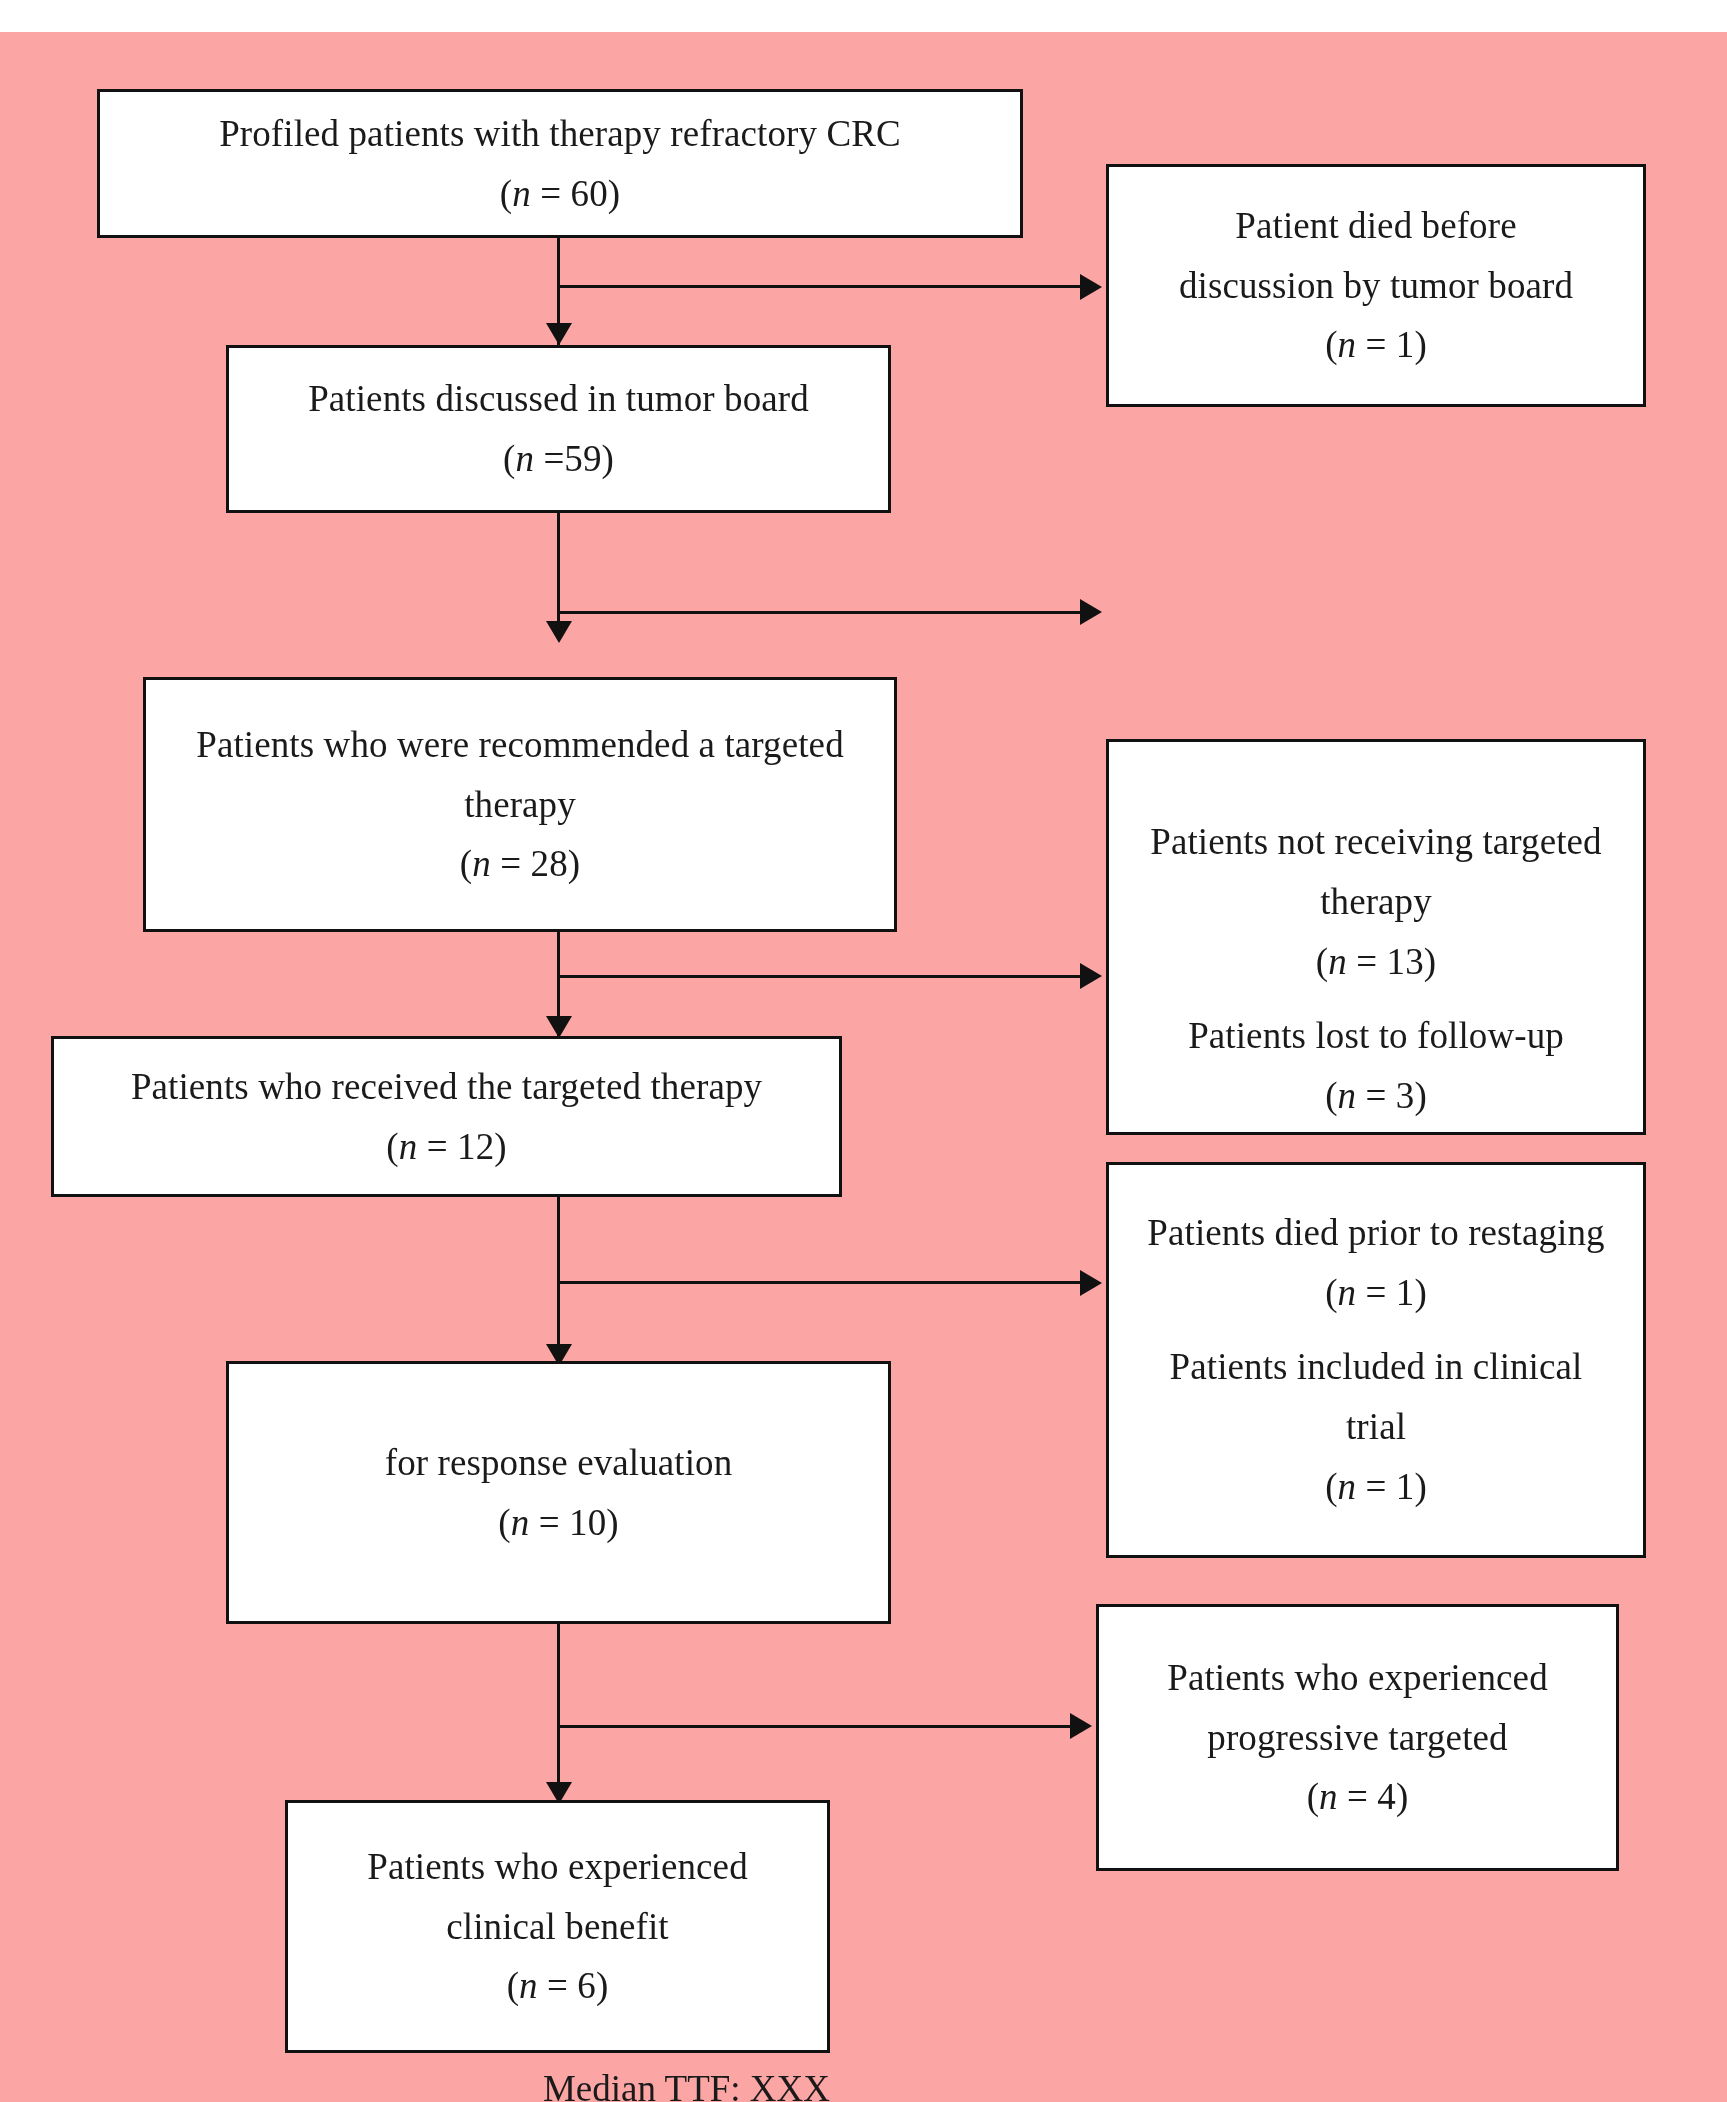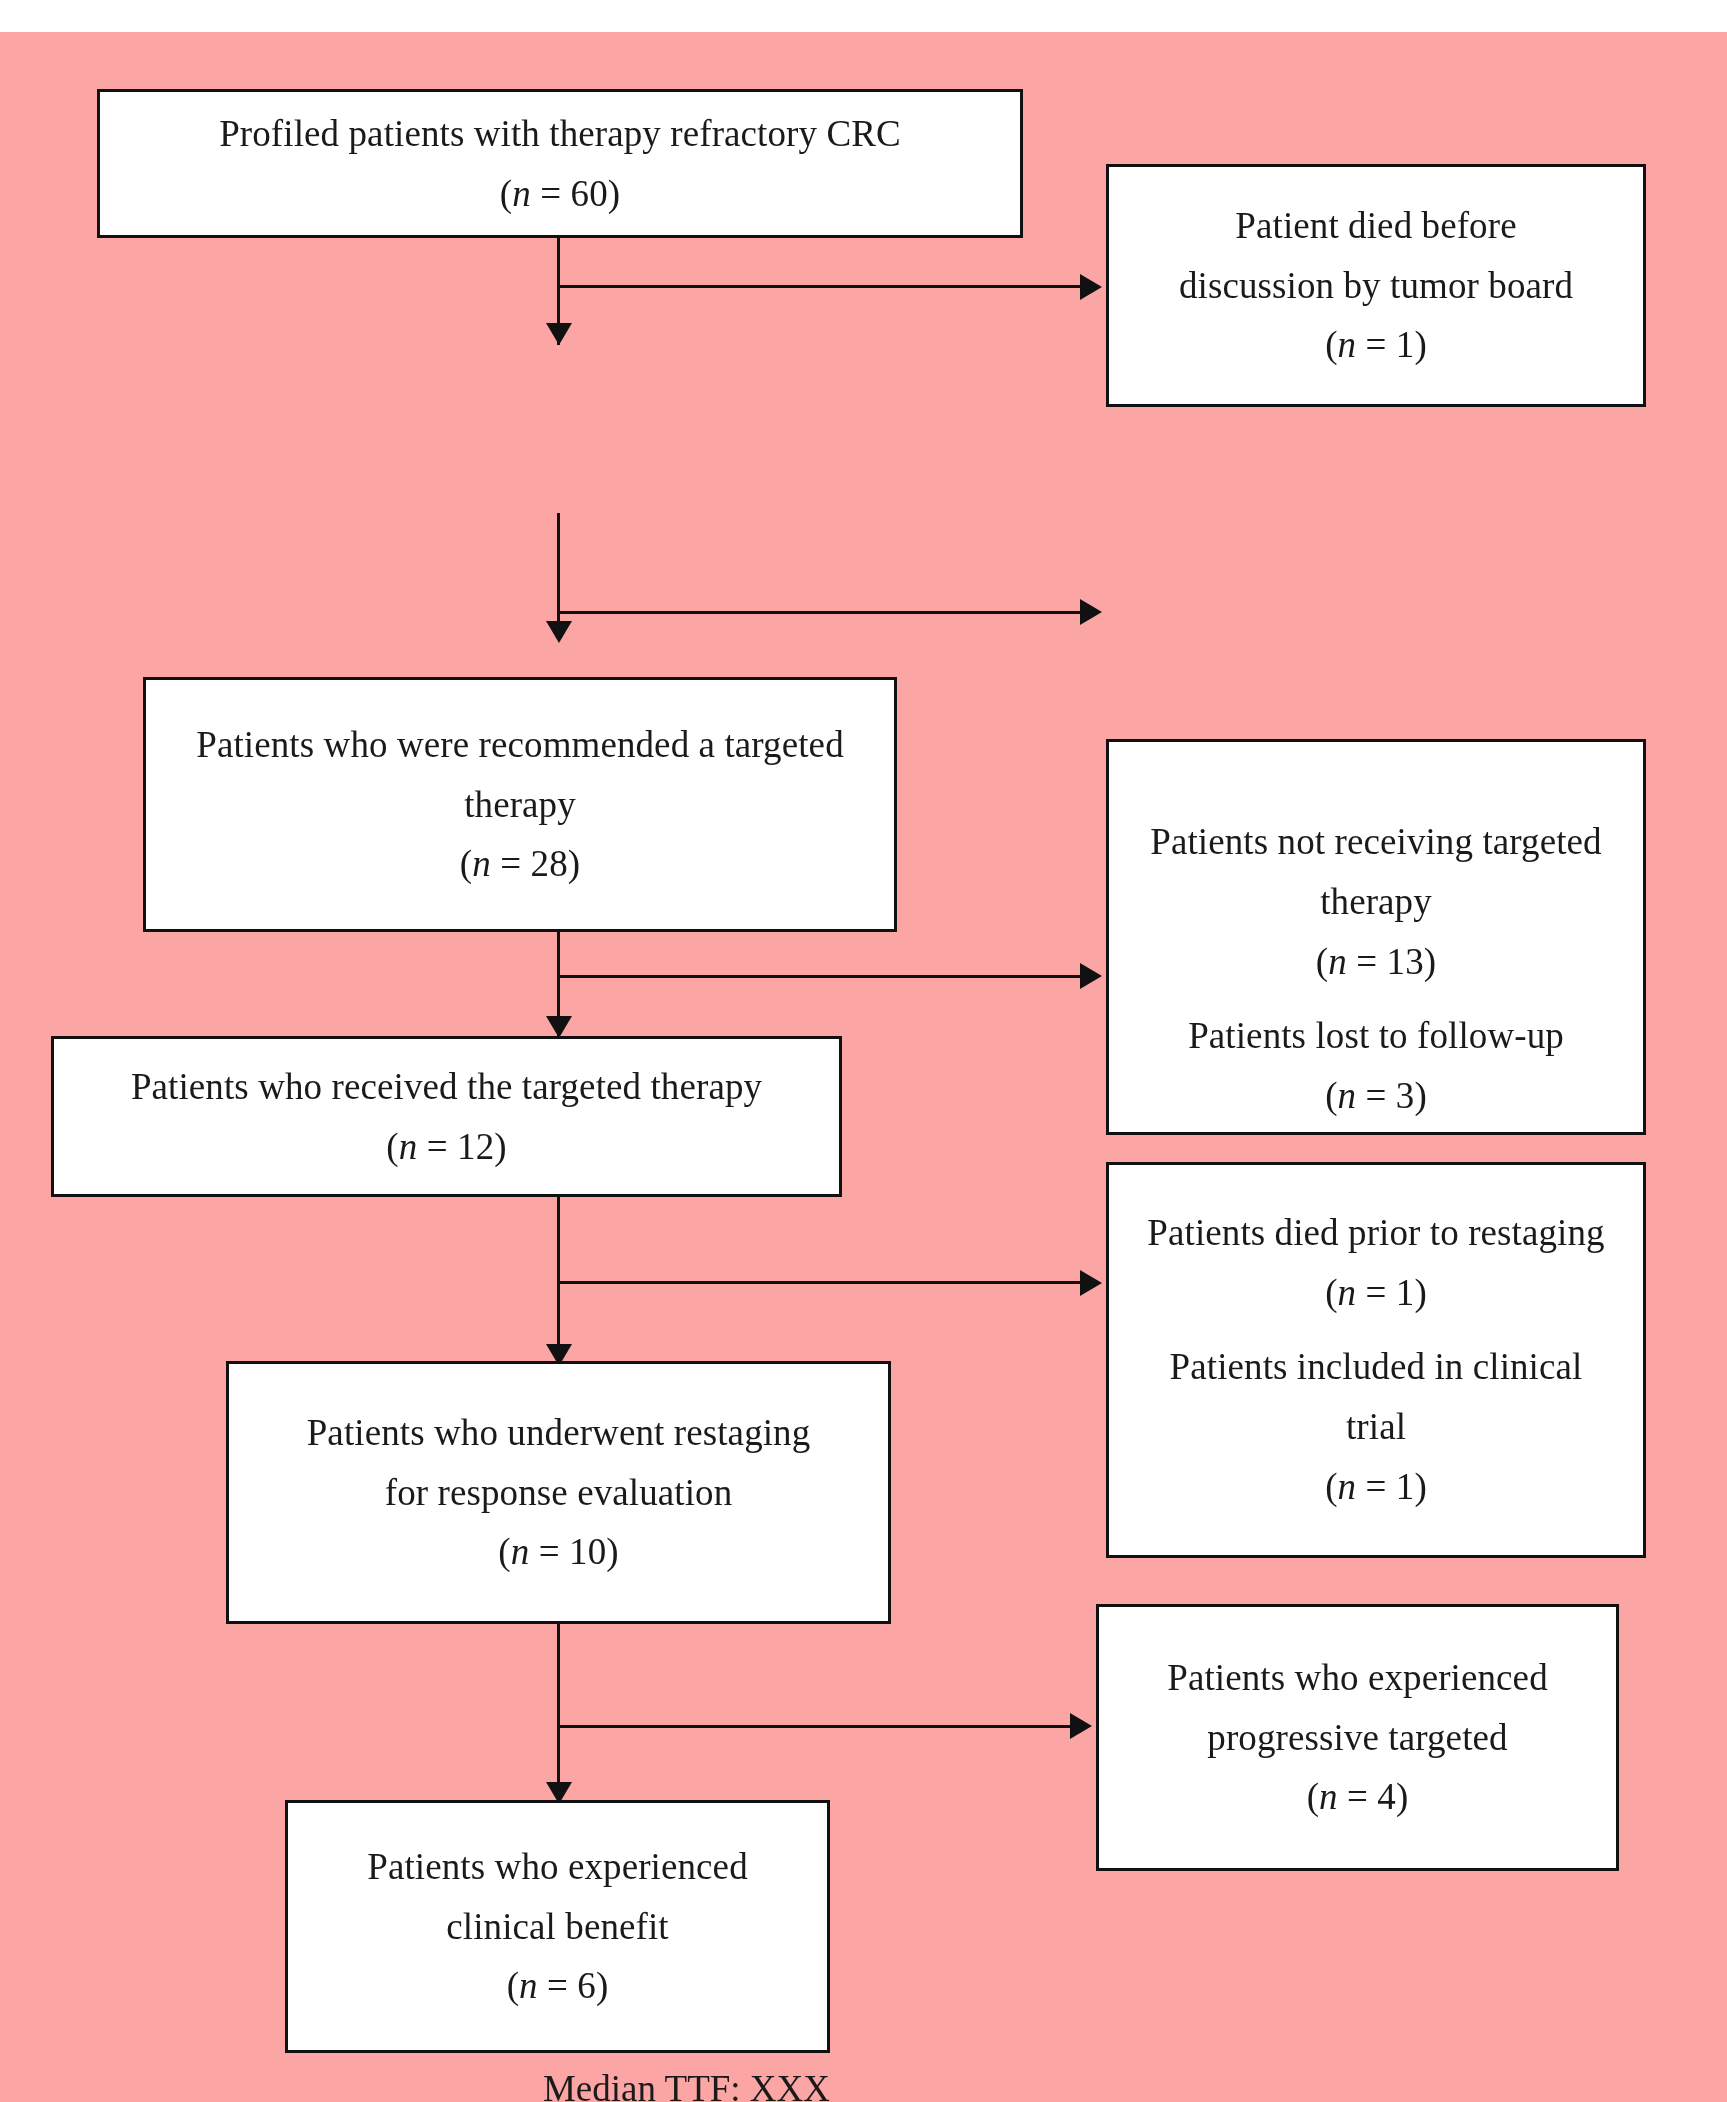--- a/index.html
+++ b/index.html
@@ -95,20 +95,24 @@
     <span class="line">Patient died before</span>
     <span class="line">discussion by tumor board</span>
     <span class="line count"><span>(</span><span class="ital">n</span><span> = </span><span>1</span><span>)</span></span>
   </div>
 
   <div class="vline" style="left:557px; top:206px; height:107px;"></div>
   <div class="arrow-down" style="left:546px; top:291px;"></div>
   <div class="hline" style="left:557px; top:253px; width:523px;"></div>
   <div class="arrow-right" style="left:1080px; top:242px;"></div>
 
+  <div class="node" style="left:226px; top:313px; width:665px; height:168px;">
+    <span class="line">Patients discussed in tumor board</span>
+    <span class="line count"><span>(</span><span class="ital">n</span><span> =</span><span>59</span><span>)</span></span>
+  </div>
 
 
   <div class="vline" style="left:557px; top:481px; height:124px;"></div>
   <div class="arrow-down" style="left:546px; top:589px;"></div>
   <div class="hline" style="left:557px; top:579px; width:523px;"></div>
   <div class="arrow-right" style="left:1080px; top:567px;"></div>
 
   <div class="node" style="left:143px; top:645px; width:754px; height:255px;">
     <span class="line">Patients who were recommended a targeted</span>
     <span class="line">therapy</span>
@@ -144,21 +148,20 @@
   <div class="vline" style="left:557px; top:1165px; height:163px;"></div>
   <div class="arrow-down" style="left:546px; top:1312px;"></div>
   <div class="hline" style="left:557px; top:1595px; width:0px;"></div>
   <div class="hline" style="left:557px; top:1592px; width:0px;"></div>
   <div class="hline" style="left:557px; top:1594px; width:0px;"></div>
   <div class="hline" style="left:557px; top:1590px; width:0px;"></div>
   <div class="hline" style="left:557px; top:1249px; width:523px;"></div>
   <div class="arrow-right" style="left:1080px; top:1238px;"></div>
 
   <div class="node" style="left:226px; top:1329px; width:665px; height:263px;">
-    <span class="line">Patients who underwent restaging</span>
     <span class="line">for response evaluation</span>
     <span class="line count"><span>(</span><span class="ital">n</span><span> = </span><span>10</span><span>)</span></span>
   </div>
 
   <div class="node" style="left:1096px; top:1572px; width:523px; height:267px;">
     <span class="line">Patients who experienced</span>
     <span class="line">progressive targeted</span>
     <span class="line count"><span>(</span><span class="ital">n</span><span> = </span><span>4</span><span>)</span></span>
   </div>
 

